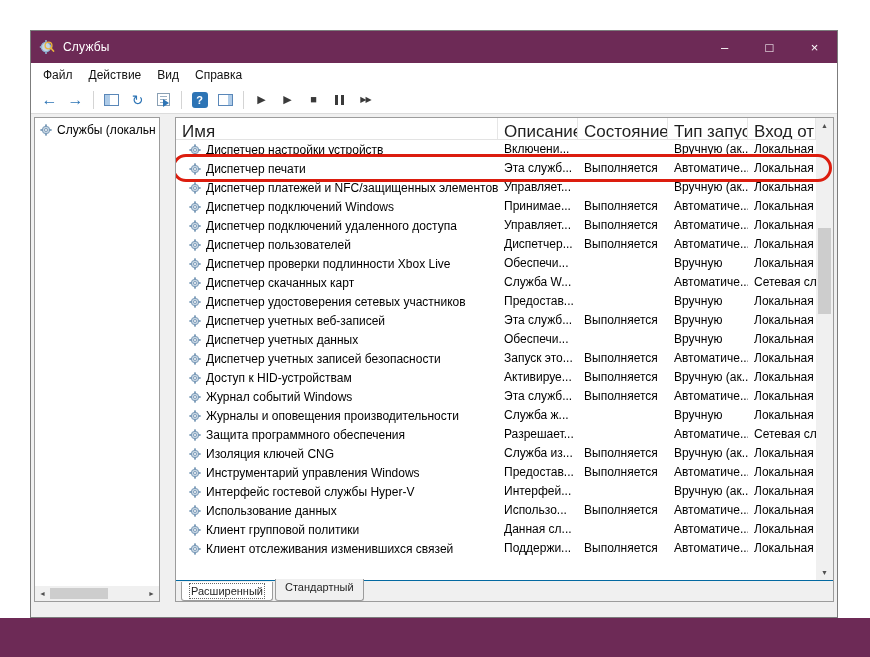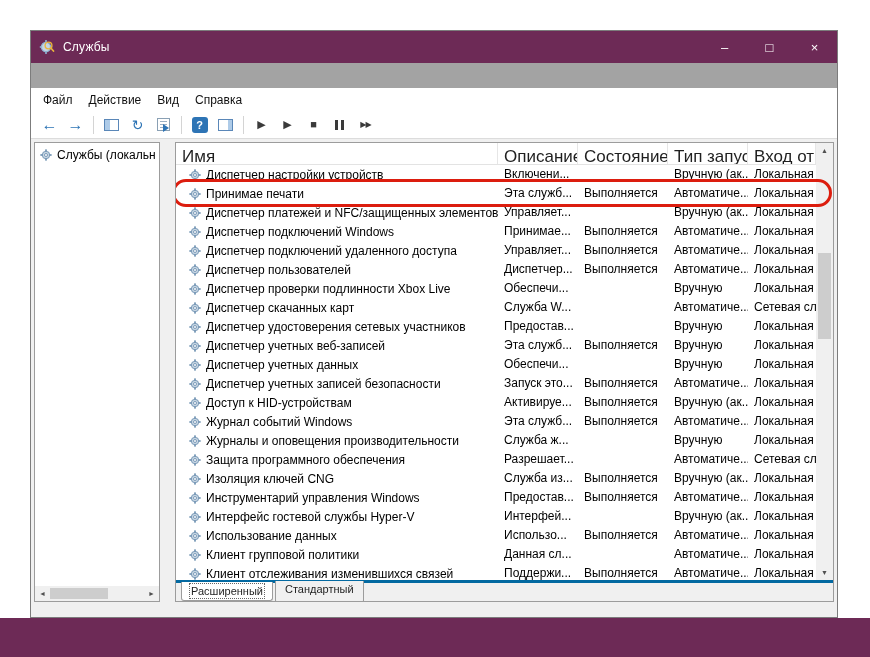--- a/index.html
+++ b/index.html
@@ -9,39 +9,39 @@
     font-family: "Liberation Sans", sans-serif;
     overflow: hidden;
     position: relative;
   }
   .taskband {
     position: absolute; left: 0; top: 618px; width: 870px; height: 39px;
     background: var(--taskband, #6d2a56);
   }
   .window {
     position: absolute; left: 30px; top: 30px; width: 808px; height: 588px;
-    background: #a3a3a3; border: 1px solid #7c7c7c;
+    background: #a21caf; border: 1px solid #7c7c7c;
     display: flex; flex-direction: column;
   }
   
   .titlebar {
     height: 32px; background: var(--titlebar, #6d2a56);
     display: flex; align-items: center; color: #fff; flex: 0 0 auto;
   }
   .app-icon { margin: 0 8px; display: flex; }
   .title-text { font-size: 12px; flex: 1; letter-spacing: .2px; }
   .caption-buttons { display: flex; height: 100%; }
   .caption-btn {
     width: 45px; height: 100%; display: flex; align-items: center; justify-content: center;
     font-size: 13px; color: #fff; cursor: default;
   }
   
   .menubar {
     height: 23px; background: #fff; display: flex; align-items: center;
-    padding-left: 4px; font-size: 12px; color: #111; flex: 0 0 auto; margin-top: 25px;
+    padding-left: 4px; font-size: 12px; color: #111; flex: 0 0 auto;
   }
   .menu-item { padding: 3px 8px; }
   
   .toolbar {
     height: 28px; background: #fff; border-bottom: 1px solid #dcdcdc;
     display: flex; align-items: center; padding-left: 6px; gap: 1px; flex: 0 0 auto;
   }
   .tb-btn { width: 25px; height: 23px; display: flex; align-items: center; justify-content: center; }
   .tb-sep { width: 1px; height: 18px; background: #d4d4d4; margin: 0 4px; }
   .arrow-glyph { color: var(--toolbar-accent, #2d74b5); font-size: 16px; font-weight: bold; line-height: 1; }
@@ -94,22 +94,22 @@
     border: 3px solid var(--annotation, #dc1d0e); border-radius: 14px;
     pointer-events: none; z-index: 6;
   }
   
   .vscroll { width: 17px; background: #f0f0f0; display: flex; flex-direction: column; flex: 0 0 auto; }
   .vs-arrow { height: 15px; display: flex; align-items: center; justify-content: center; font-size: 7px; color: #505050; }
   .vs-track { flex: 1; position: relative; }
   .vs-thumb { position: absolute; left: 2px; width: 13px; top: 95px; height: 86px; background: #cdcdcd; }
   
   .tabbar {
-    height: 21px; background: #f0f0f0; border-top: 3px solid #0369a1;
-    display: flex; align-items: center; padding-left: 5px; flex: 0 0 auto;
+    height: 21px; background: #f0f0f0; border-top: 1px solid #0369a1;
+    display: flex; align-items: flex-end; padding-left: 5px; flex: 0 0 auto;
   }
   .tab {
     font-size: 11px; color: #1f1f1f; background: #f0f0f0;
     border: 1px solid #9c9c9c; border-top: none; border-radius: 0 0 3px 3px;
     padding: 2px 9px 3px; margin-right: 2px; height: 22px;
   }
   .tab.active { background: #fff; height: 19px; padding-top: 3px; margin-top: -1px; position: relative; z-index: 2; }
   .tab.active .tab-label { outline: 1px dotted #666; outline-offset: 1px; }
   .bottom-pad { height: 12px; background: #f0f0f0; flex: 0 0 auto; }
 </style>
@@ -274,21 +274,21 @@
                   <svg width="12" height="12" viewBox="0 0 16 16" style="flex:0 0 auto">
                     <circle cx="8" cy="8" r="5" fill="#c6d5e2" stroke="#5f86a9"></circle>
                     <circle cx="8" cy="8" r="2" fill="#fff" stroke="#5f86a9"></circle>
                     <g fill="#5f86a9">
                       <rect x="7" y="0.5" width="2" height="2.6"></rect>
                       <rect x="7" y="12.9" width="2" height="2.6"></rect>
                       <rect x="0.5" y="7" width="2.6" height="2"></rect>
                       <rect x="12.9" y="7" width="2.6" height="2"></rect>
                     </g>
                   </svg>
-                  <span>Принимае печати</span>
+                  <span>Диспетчер печати</span>
                 </div>
                 <div class="cell">Эта служб...</div>
                 <div class="cell">Выполняется</div>
                 <div class="cell">Автоматиче...</div>
                 <div class="cell">Локальная</div>
                 <div class="annotation-oval"></div>
               </div>
 
               <div class="row">
                 <div class="cell name-cell">

